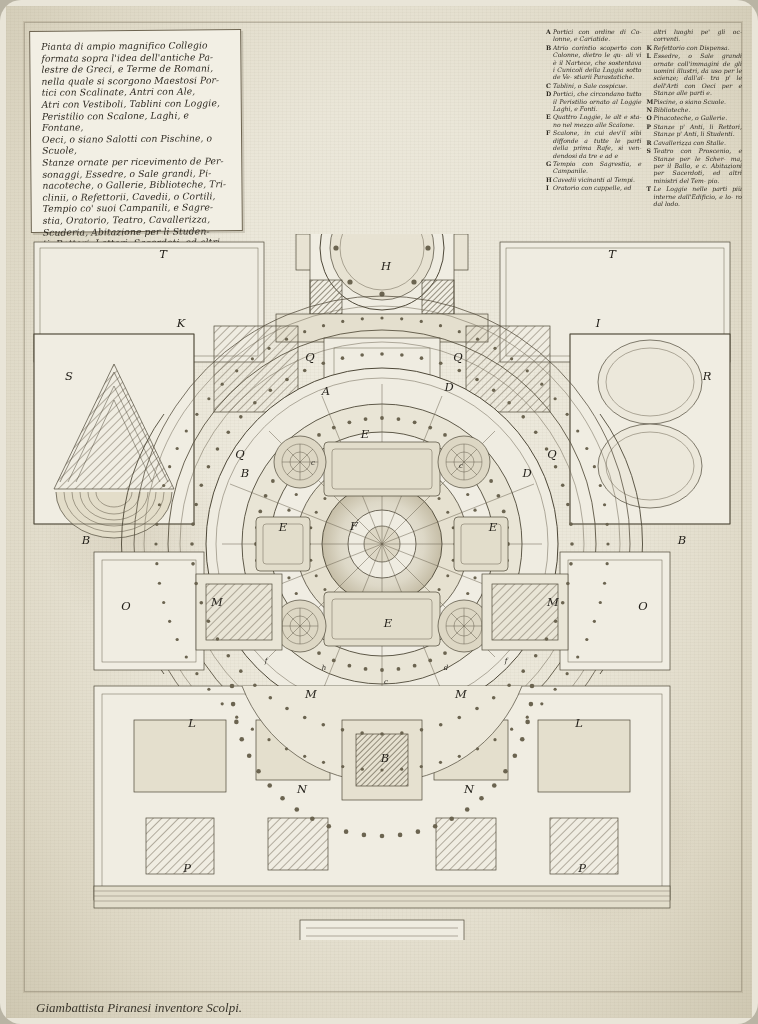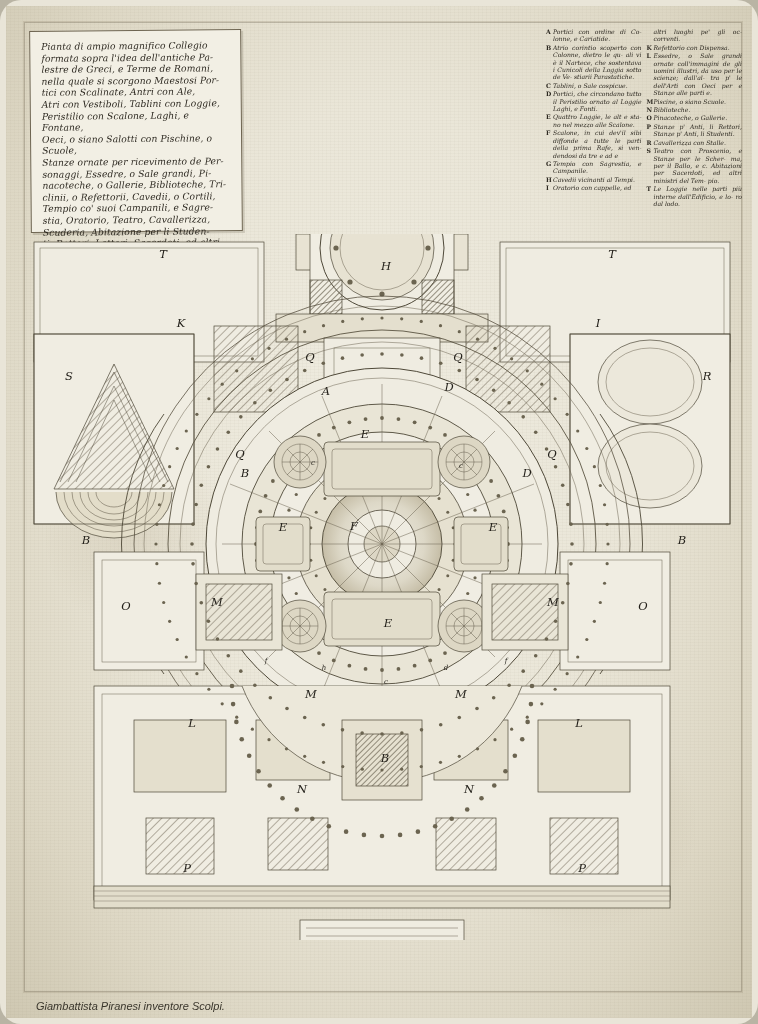--- a/index.html
+++ b/index.html
@@ -71,22 +71,22 @@
   .lbl{
     font-family:"DejaVu Serif", serif;
     font-style:italic;
     font-size:10px;
     fill:#211e18;
   }
   .lbl.sm{font-size:7px;}
   .lbl.lg{font-size:11.5px;}
   #signature{
     position:absolute;left:30px;top:994px;
-    font-family:Liberation Sans, sans-serif;
-    font-style:italic;font-size:11px;color:#3a362c;
+    font-family:Liberation Serif, serif;
+    font-style:italic;font-size:13px;color:#3a362c;
   }
   .stain{
     position:absolute;border-radius:50%;
     background:radial-gradient(circle, rgba(150,132,95,.16), rgba(150,132,95,0) 70%);
     pointer-events:none;
   }
 </style>
 </head>
 <body>
 

